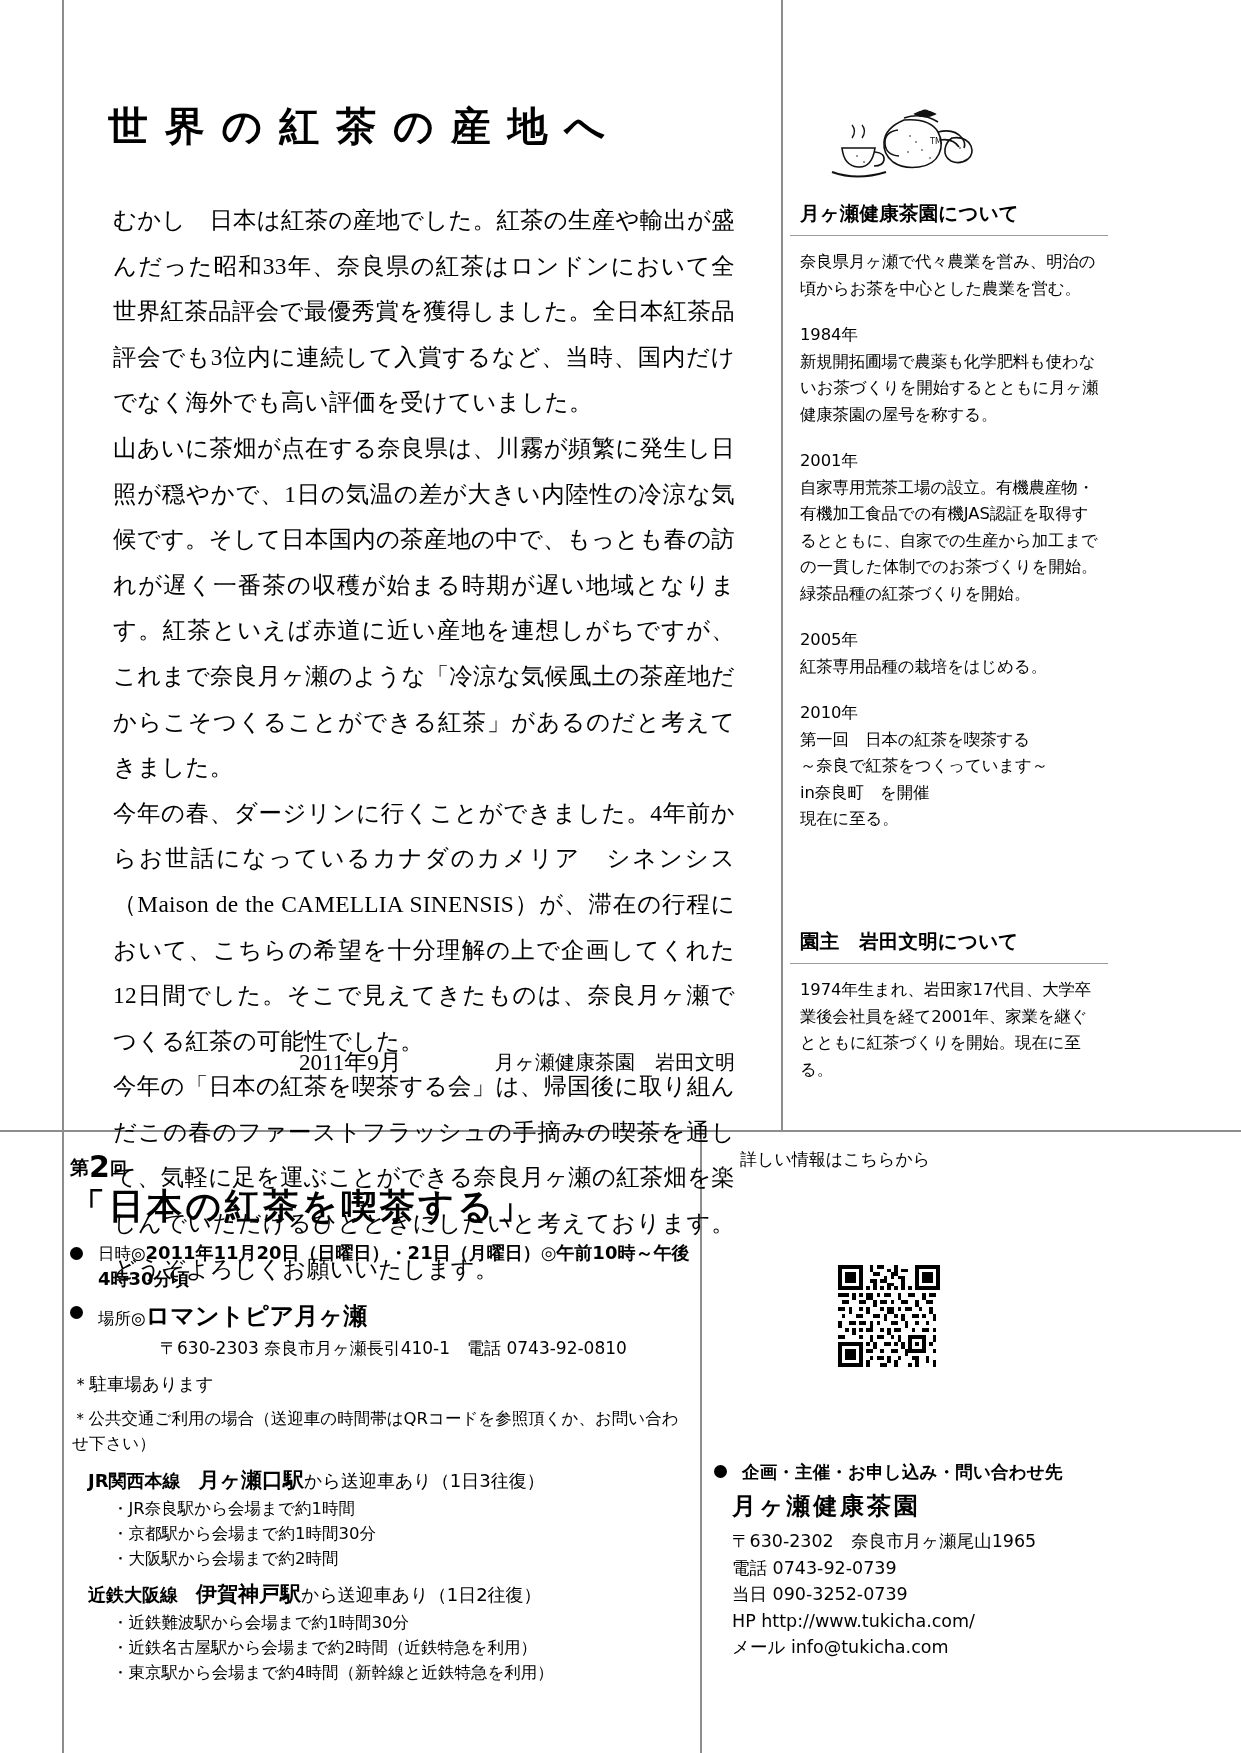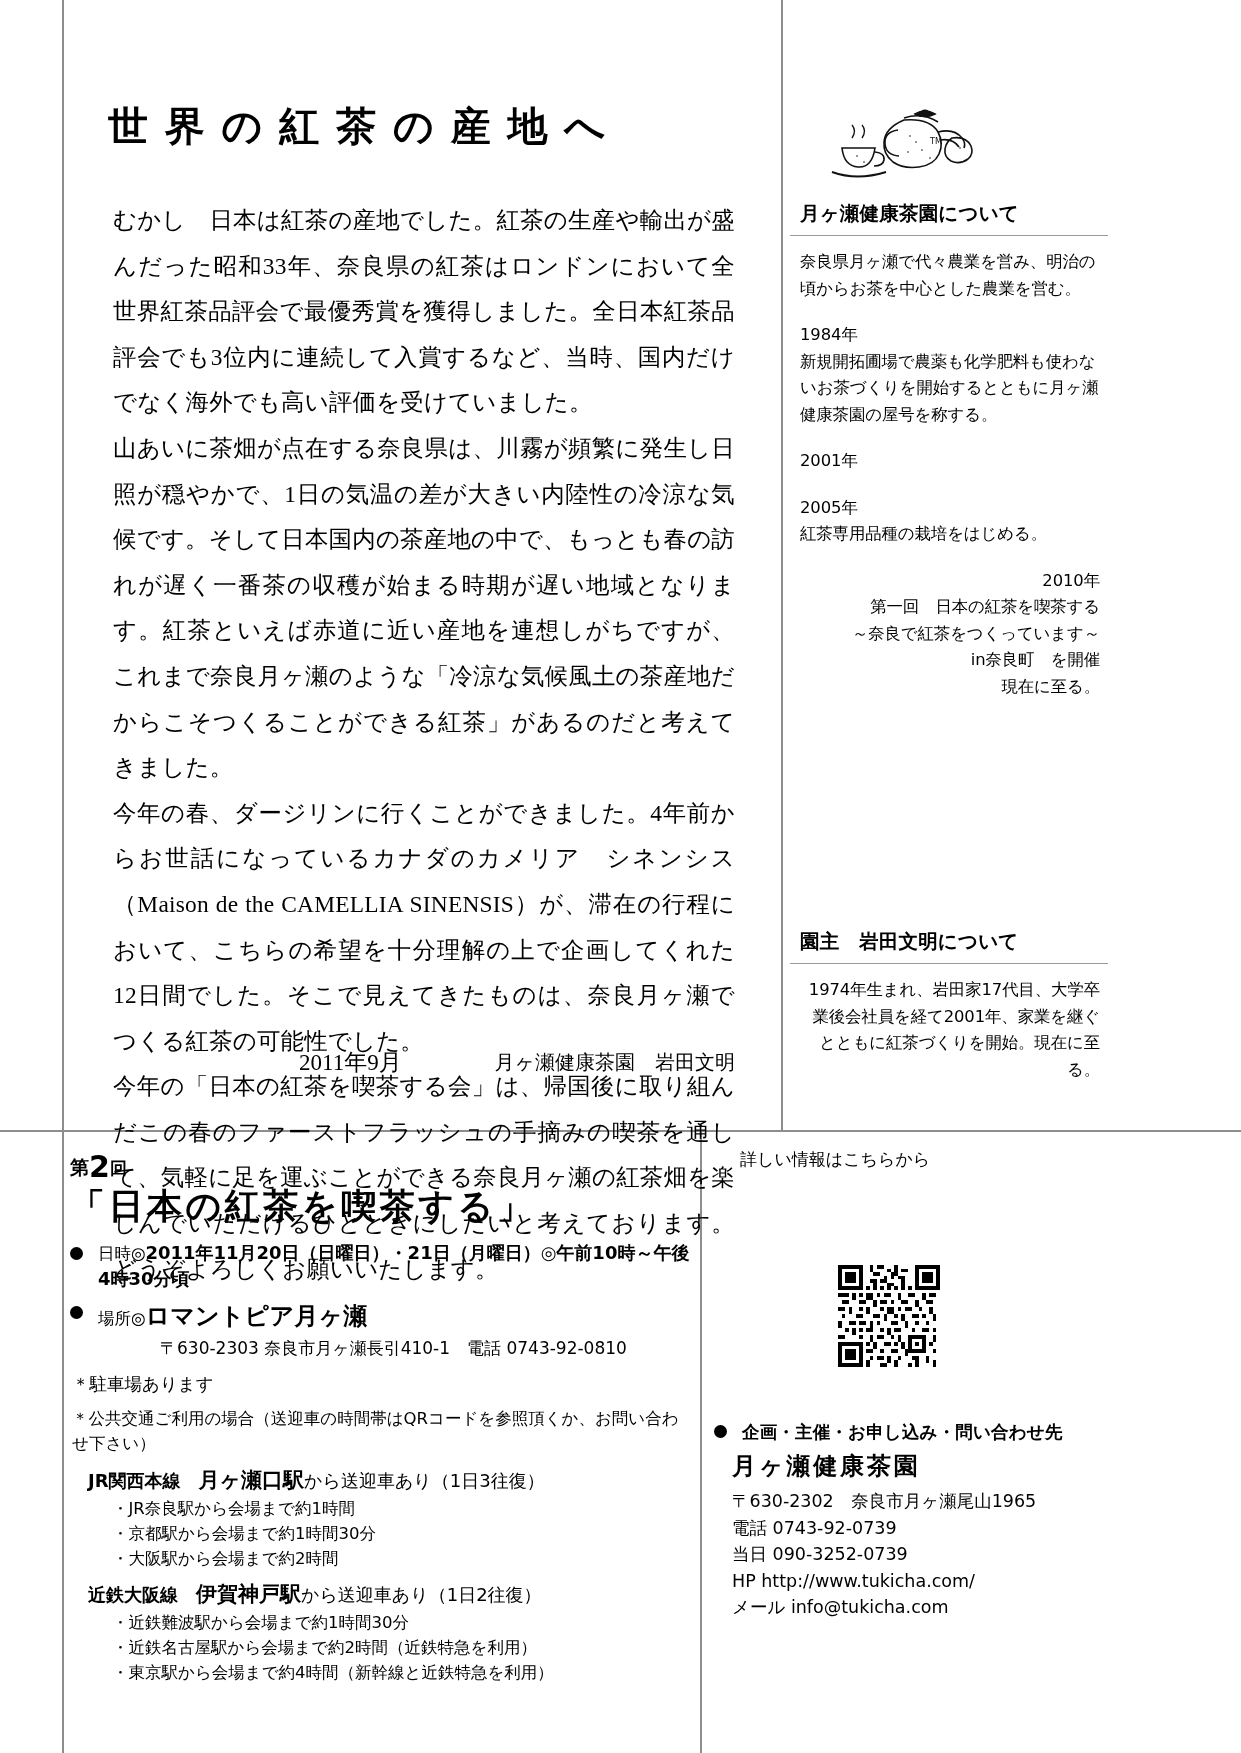--- a/index.html
+++ b/index.html
@@ -146,21 +146,21 @@
     background: #9a9a9a;
     margin: 0 0 13px -10px;
   }
   .side-body {
     font-family: "DejaVu Sans", "Liberation Sans", sans-serif;
     font-size: 16.4px;
     line-height: 26.5px;
     letter-spacing: -0.005em;
   }
   .side-body .blk { margin-bottom: 20px; }
-  .side-body .blk:last-child { margin-bottom: 0; text-align: right; }
+  .side-body .blk:last-child { margin-bottom: 0; }
   .side-body .yr { display: block; }
 
   .side2 {
     position: absolute;
     left: 800px;
     top: 928px;
     width: 300px;
   }
 
   
@@ -251,21 +251,21 @@
   .qr {
     position: absolute;
     left: 838px;
     top: 1265px;
     width: 102px;
     height: 102px;
   }
   .contact {
     position: absolute;
     left: 714px;
-    top: 1420px;
+    top: 1460px;
     width: 500px;
     font-family: "DejaVu Sans", "Liberation Sans", sans-serif;
   }
   .contact-head {
     position: relative;
     padding-left: 28px;
     font-size: 17.5px;
     font-weight: 700;
     letter-spacing: 0.01em;
     margin-bottom: 6px;
@@ -361,20 +361,21 @@
     <div class="side-body">
       <div class="blk">
         <span>奈良県月ヶ瀬で代々農業を営み、明治の頃からお茶を中心とした農業を営む。</span>
       </div>
       <div class="blk">
         <span class="yr">1984年</span>
         <span>新規開拓圃場で農薬も化学肥料も使わないお茶づくりを開始するとともに月ヶ瀬健康茶園の屋号を称する。</span>
       </div>
       <div class="blk">
         <span class="yr">2001年</span>
+        <span>自家専用荒茶工場の設立。有機農産物・有機加工食品での有機JAS認証を取得するとともに、自家での生産から加工までの一貫した体制でのお茶づくりを開始。緑茶品種の紅茶づくりを開始。</span>
       </div>
       <div class="blk">
         <span class="yr">2005年</span>
         <span>紅茶専用品種の栽培をはじめる。</span>
       </div>
       <div class="blk">
         <span class="yr">2010年</span>
         <span style="white-space: pre-line;">第一回　日本の紅茶を喫茶する
 ～奈良で紅茶をつくっています～
 in奈良町　を開催

